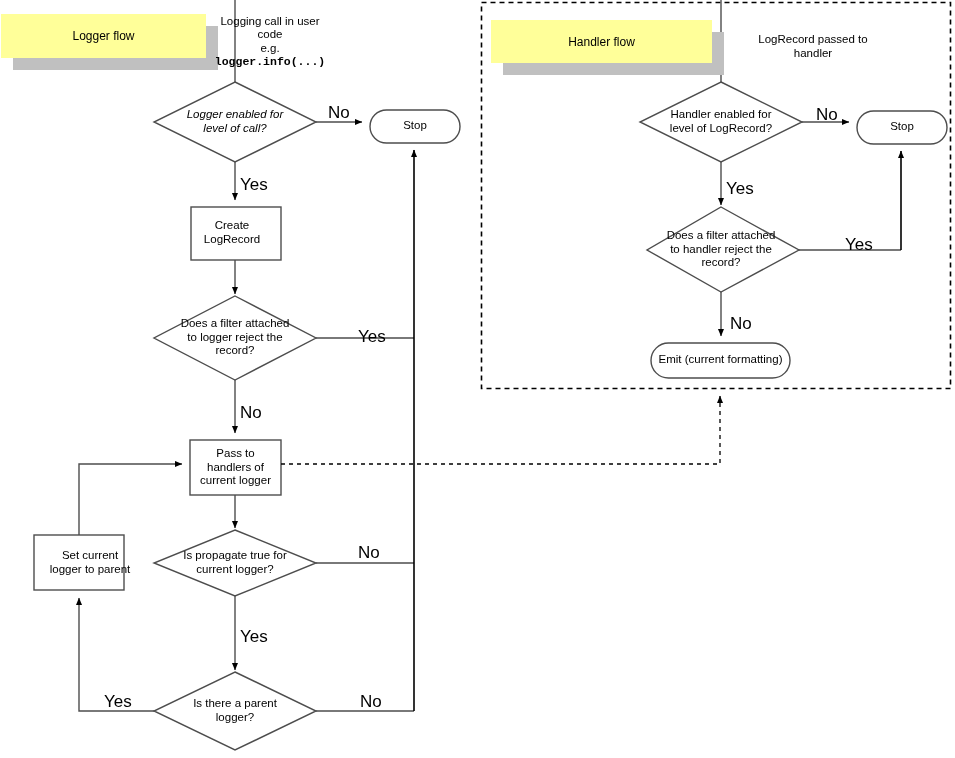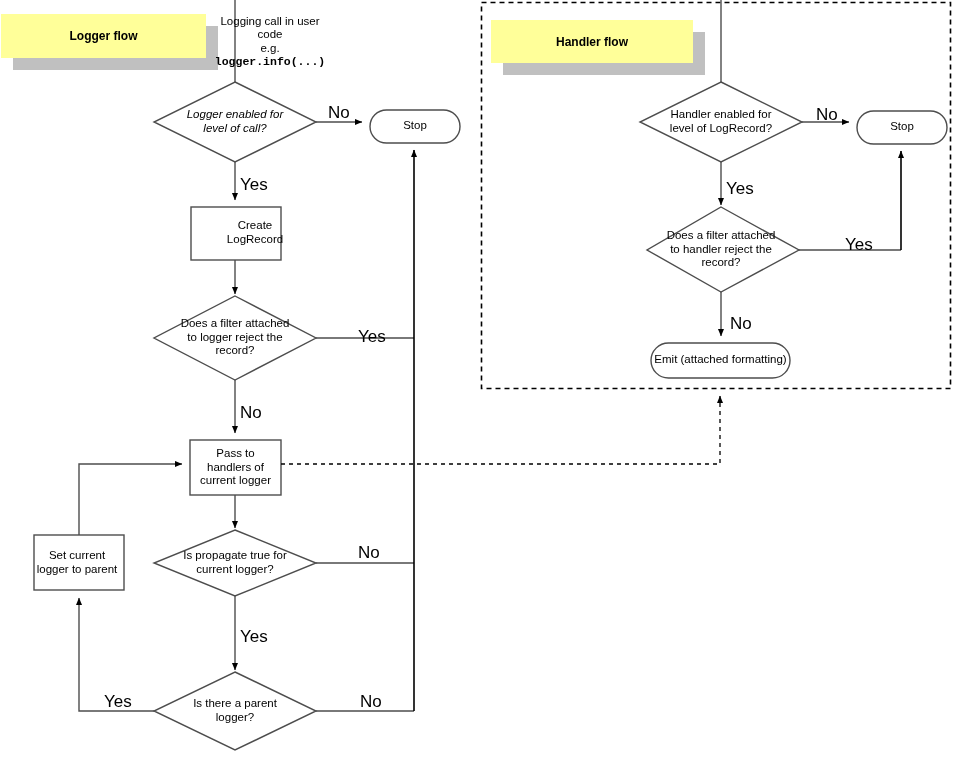--- a/index.html
+++ b/index.html
@@ -7,21 +7,21 @@
   body{width:955px;height:758px;overflow:hidden;
        font-family:"Liberation Sans","DejaVu Sans",sans-serif;}
   #canvas{position:relative;width:955px;height:758px;background:#fff;}
   svg.layer{position:absolute;left:0;top:0;width:955px;height:758px;}
 
   .lbl{position:absolute;font-size:11.5px;color:#000;line-height:13.5px;
        text-align:center;white-space:pre-line;}
   .edge-lbl{position:absolute;font-size:17px;color:#000;line-height:13px;}
   .mono{font-family:"Liberation Mono","DejaVu Sans Mono",monospace;font-size:11.5px;font-weight:bold;}
 
-  .flowtag{position:absolute;font-size:12px;font-weight:bold;color:#000;
+  .flowtag{position:absolute;font-size:12px;font-weight:normal;color:#000;
            display:flex;align-items:center;justify-content:center;}
   .flowtag .shadow{position:absolute;left:12px;top:12px;width:100%;height:100%;
                    background:#c0c0c0;z-index:0;}
   .flowtag .plate{position:absolute;left:0;top:0;width:100%;height:100%;
                   background:#ffff99;z-index:1;}
   .flowtag .txt{position:relative;z-index:2;}
 </style>
 </head>
 <body>
 
@@ -95,77 +95,79 @@
       <path d="M281,464 L720,464 L720,396" stroke="#000000" stroke-width="1.3" stroke-dasharray="4,4" marker-end="url(#ahd)"></path>
     </g>
   </svg>
 
   <div class="flowtag" style="left:1px;top:14px;width:205px;height:44px;">
     <span class="shadow"></span>
     <span class="plate"></span>
     <span class="txt">Logger flow</span>
   </div>
 
-  <div class="flowtag" style="left:491px;top:20px;width:202px;height:43px;">
+  <div class="flowtag" style="left:491px;top:20px;width:221px;height:43px;">
     <span class="shadow"></span>
     <span class="plate"></span>
     <span class="txt">Handler flow</span>
   </div>
 
   <div class="lbl" style="left:180px;top:1px;width:180px;">
     <span>Logging call in user
 code
 e.g.</span>
     <span class="mono">logger.info(...)</span>
   </div>
 
   <div class="lbl" style="left:160px;top:108px;width:150px;font-style:italic;">Logger enabled for
 level of call?</div>
 
   <div class="lbl" style="left:370px;top:119px;width:90px;">Stop</div>
 
-  <div class="lbl" style="left:191px;top:219px;width:82px;margin-left:23px;">Create
+  <div class="lbl" style="left:191px;top:219px;width:82px;">Create
 LogRecord</div>
 
   <div class="lbl" style="left:158px;top:317px;width:154px;">Does a filter attached
 to logger reject the
 record?</div>
 
   <div class="lbl" style="left:189px;top:447px;width:93px;">Pass to
 handlers of
 current logger</div>
 
   <div class="lbl" style="left:160px;top:549px;width:150px;">Is propagate true for
 current logger?</div>
 
   <div class="lbl" style="left:163px;top:697px;width:144px;">Is there a parent
 logger?</div>
 
-  <div class="lbl" style="left:29px;top:549px;width:96px;">Set current
+  <div class="lbl" style="left:42px;top:549px;width:96px;">Set current
 logger to parent</div>
 
   <div class="edge-lbl" style="left:328px;top:106px;">No</div>
   <div class="edge-lbl" style="left:240px;top:178px;">Yes</div>
   <div class="edge-lbl" style="left:358px;top:330px;">Yes</div>
   <div class="edge-lbl" style="left:240px;top:406px;">No</div>
   <div class="edge-lbl" style="left:358px;top:546px;">No</div>
   <div class="edge-lbl" style="left:240px;top:630px;">Yes</div>
   <div class="edge-lbl" style="left:104px;top:695px;">Yes</div>
   <div class="edge-lbl" style="left:360px;top:695px;">No</div>
 
+  <div class="lbl" style="left:728px;top:33px;width:170px;text-align:center;">LogRecord passed to
+handler</div>
 
   <div class="lbl" style="left:645px;top:108px;width:152px;">Handler enabled for
 level of LogRecord?</div>
 
   <div class="lbl" style="left:857px;top:120px;width:90px;">Stop</div>
 
   <div class="lbl" style="left:645px;top:229px;width:152px;">Does a filter attached
 to handler reject the
 record?</div>
 
-  <div class="lbl" style="left:651px;top:353px;width:139px;">Emit (attached formatting)</div>
+  <div class="lbl" style="left:651px;top:353px;width:139px;">Emit (current formatting)</div>
 
   <div class="edge-lbl" style="left:816px;top:108px;">No</div>
   <div class="edge-lbl" style="left:726px;top:182px;">Yes</div>
   <div class="edge-lbl" style="left:845px;top:238px;">Yes</div>
   <div class="edge-lbl" style="left:730px;top:317px;">No</div>
 
 </div>
 
 </body></html>

